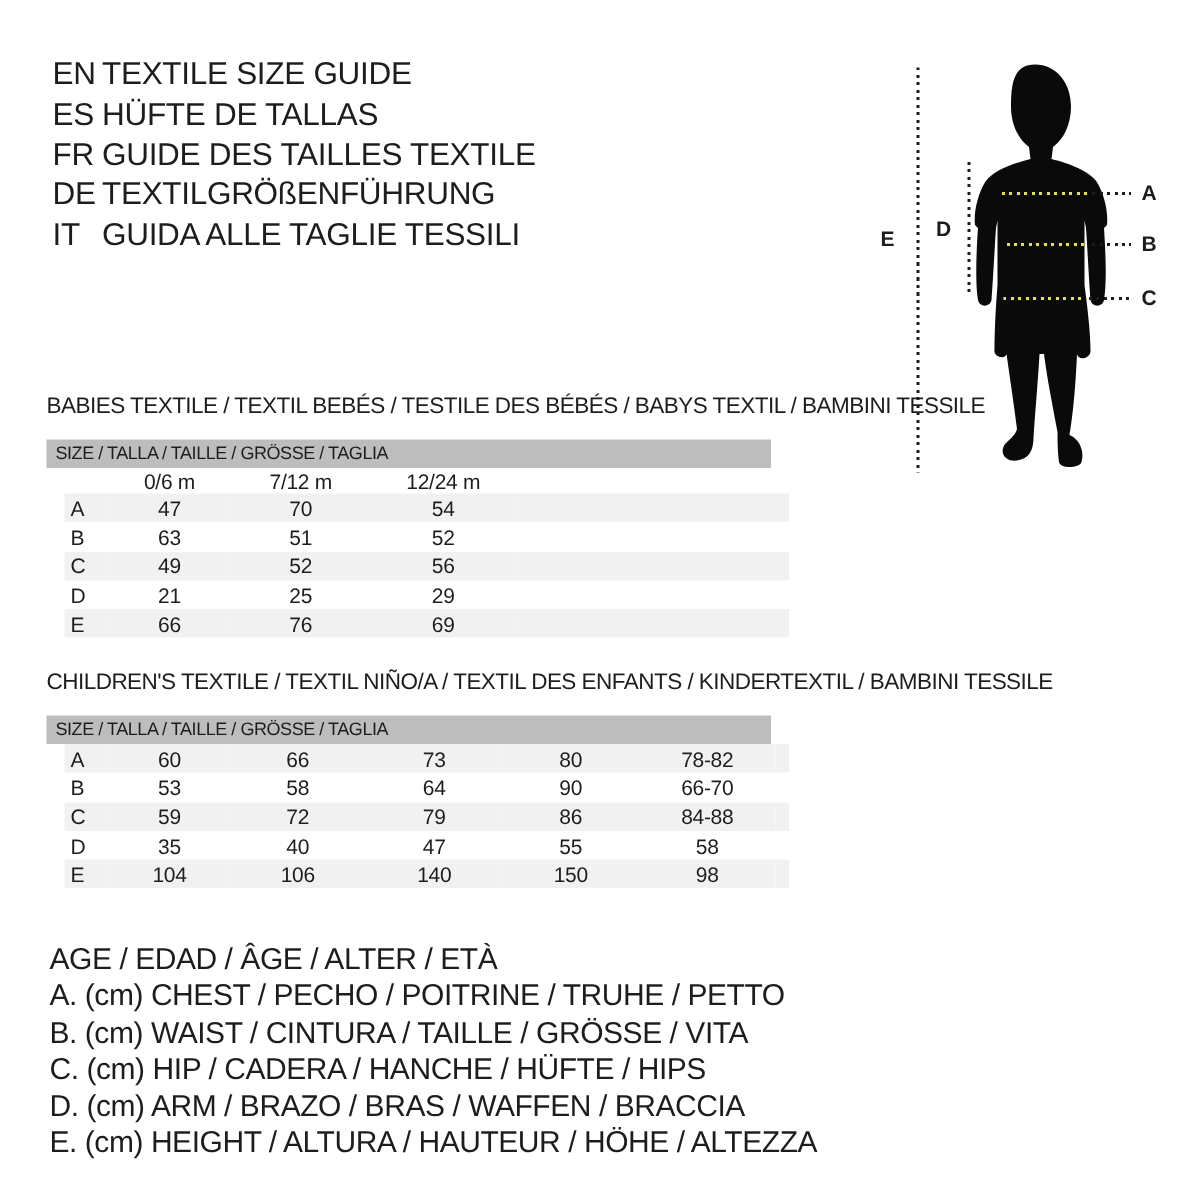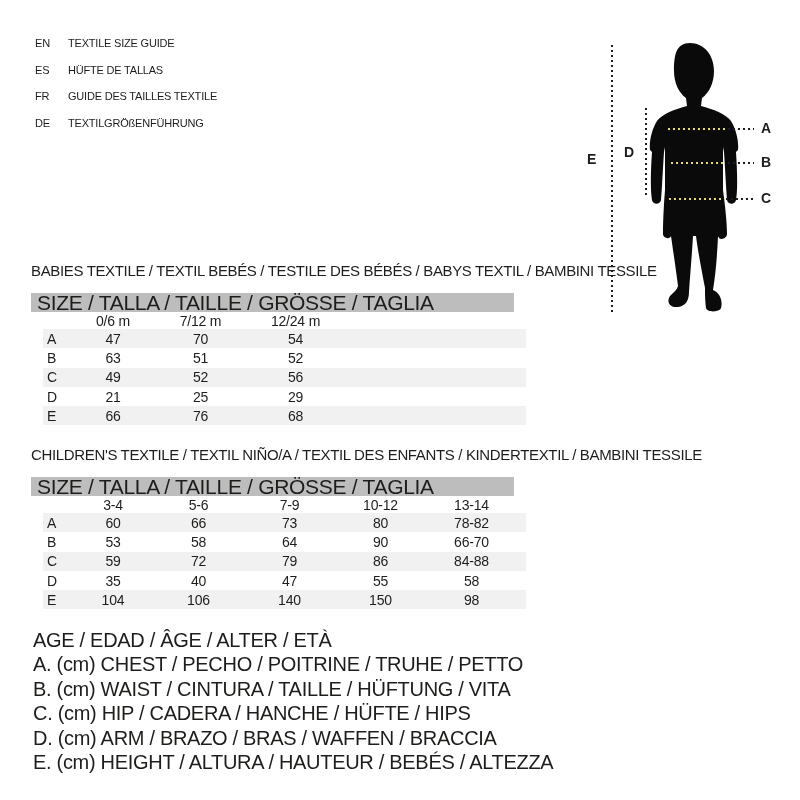--- a/index.html
+++ b/index.html
@@ -4,32 +4,32 @@
 <style>
   html,body { margin:0; padding:0; background:#fff; }
   #page {
     position:relative; width:800px; height:800px; background:#ffffff;
     font-family:"Liberation Sans", sans-serif; color:#1d1d1b; overflow:hidden;
   }
   .abs { position:absolute; }
 
   
   #lang-list { left:35px; top:37px; }
-  .lang-row { display:flex; height:26.7px; align-items:flex-start; font-size:11px; letter-spacing:-0.2px; }
+  .lang-row { display:flex; height:26.7px; align-items:center; font-size:21px; letter-spacing:-0.2px; }
   .lang-code { width:33px; flex:0 0 33px; }
   .lang-label { white-space:nowrap; }
 
   
   .section-title { font-size:15px; letter-spacing:-0.35px; white-space:nowrap; }
 
   
   .table-block { position:absolute; width:483px; }
   .bar {
     height:19px; line-height:19px; background:#bdbdbd; padding-left:6px;
-    font-size:21px; letter-spacing:-0.3px; white-space:nowrap;
+    font-size:12px; letter-spacing:-0.3px; white-space:nowrap;
   }
   table.sizes { border-collapse:collapse; table-layout:fixed; width:483px;margin-left:12px; }
   table.sizes td { padding:0; font-size:14px; letter-spacing:-0.2px; text-align:center; height:19.3px; }
   table.sizes tr.cols td { height:17px; }
   table.sizes td.rl { text-align:left; padding-left:4px; }
   table.sizes tr.stripe { background:#f1f1f1; }
 
   
   #legend { left:33px; top:628px; }
   .legend-line { font-size:20px; line-height:24.4px; letter-spacing:-0.3px; white-space:nowrap; }
@@ -58,20 +58,24 @@
       <span class="lang-code">ES</span>
       <span class="lang-label">HÜFTE DE TALLAS</span>
     </div>
     <div class="lang-row">
       <span class="lang-code">FR</span>
       <span class="lang-label">GUIDE DES TAILLES TEXTILE</span>
     </div>
     <div class="lang-row">
       <span class="lang-code">DE</span>
       <span class="lang-label">TEXTILGRÖßENFÜHRUNG</span>
+    </div>
+    <div class="lang-row">
+      <span class="lang-code">IT</span>
+      <span class="lang-label">GUIDA ALLE TAGLIE TESSILI</span>
     </div>
   </div>
 
   <svg id="figure-svg" viewBox="0 0 160 290" xmlns="http://www.w3.org/2000/svg">
     <path d="
       M80 3
       C 94 3 104 15 104 31
       C 104 43 99 53 92 58
       L 91 66
       C 103 69 116 74 121 81
@@ -173,21 +177,21 @@
         <td class="rl">D</td>
         <td>21</td>
         <td>25</td>
         <td>29</td>
         <td></td>
       </tr>
       <tr class="stripe">
         <td class="rl">E</td>
         <td>66</td>
         <td>76</td>
-        <td>68</td>
+        <td>69</td>
         <td></td>
       </tr>
     </tbody>
       </table>
   </div>
 
   <div class="abs section-title" style="left:31px; top:446px;">CHILDREN'S TEXTILE / TEXTIL NIÑO/A / TEXTIL DES ENFANTS / KINDERTEXTIL / BAMBINI TESSILE</div>
 
   <div class="table-block" style="left:31px; top:477px;">
     <div class="bar">SIZE / TALLA / TAILLE / GRÖSSE / TAGLIA</div>
@@ -195,29 +199,20 @@
       <colgroup>
           <col style="width:30px">
           <col style="width:80px">
           <col style="width:91px">
           <col style="width:91px">
           <col style="width:91px">
           <col style="width:91px">
           <col>
         </colgroup>
       <tbody>
-          <tr class="cols">
-        <td></td>
-        <td>3-4</td>
-        <td>5-6</td>
-        <td>7-9</td>
-        <td>10-12</td>
-        <td>13-14</td>
-        <td></td>
-      </tr>
       <tr class="stripe">
         <td class="rl">A</td>
         <td>60</td>
         <td>66</td>
         <td>73</td>
         <td>80</td>
         <td>78-82</td>
         <td></td>
       </tr>
       <tr>
@@ -256,19 +251,19 @@
         <td>98</td>
         <td></td>
       </tr>
     </tbody>
       </table>
   </div>
 
   <div id="legend" class="abs">
     <div class="legend-line">AGE / EDAD / ÂGE / ALTER / ETÀ</div>
     <div class="legend-line">A. (cm) CHEST / PECHO / POITRINE / TRUHE / PETTO</div>
-    <div class="legend-line">B. (cm) WAIST / CINTURA / TAILLE / HÜFTUNG / VITA</div>
+    <div class="legend-line">B. (cm) WAIST / CINTURA / TAILLE / GRÖSSE / VITA</div>
     <div class="legend-line">C. (cm) HIP / CADERA / HANCHE / HÜFTE / HIPS</div>
     <div class="legend-line">D. (cm) ARM / BRAZO / BRAS / WAFFEN / BRACCIA</div>
-    <div class="legend-line">E. (cm) HEIGHT / ALTURA / HAUTEUR / BEBÉS / ALTEZZA</div>
+    <div class="legend-line">E. (cm) HEIGHT / ALTURA / HAUTEUR / HÖHE / ALTEZZA</div>
   </div>
 
 </div>
 
 </body></html>

